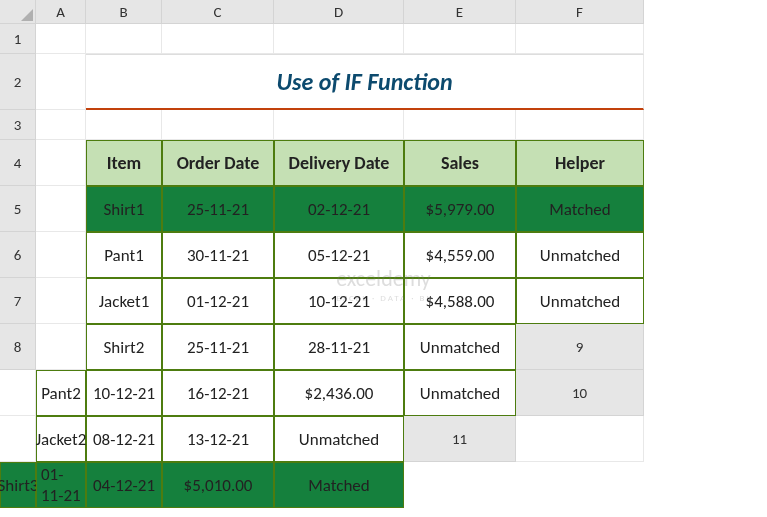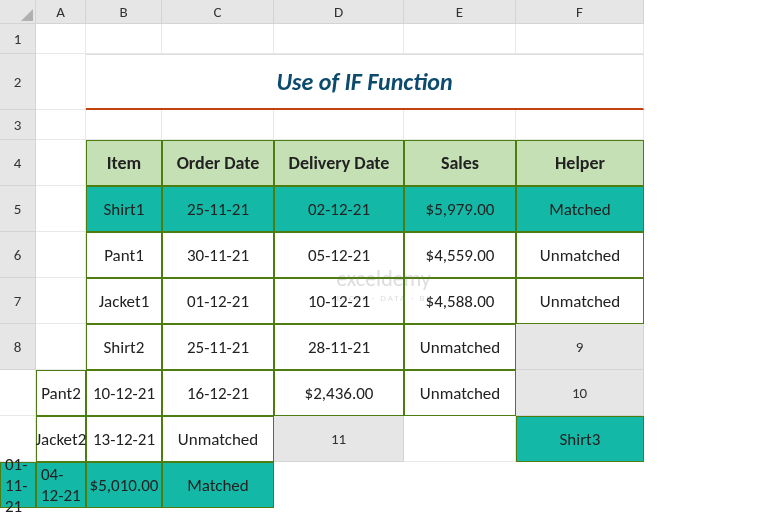--- a/index.html
+++ b/index.html
@@ -74,21 +74,21 @@
     .tbl {
       border: 1px solid #4d7c0f;
       font-size: 17px;
     }
     .th {
       background: #c5e0b4;
       font-weight: bold;
       font-size: 18px;
     }
     .hl {
-      background: #14b8a6;
+      background: #15803d;
     }
     .watermark {
       position: absolute;
       left: 50%; top: 55%;
       transform: translate(-50%, -50%);
       text-align: left;
       color: rgba(120,120,120,0.25);
       pointer-events: none;
       font-size: 22px;
     }
@@ -170,20 +170,21 @@
   <div class="cell"></div>
   <div class="cell tbl">Pant2</div>
   <div class="cell tbl">10-12-21</div>
   <div class="cell tbl">16-12-21</div>
   <div class="cell tbl">$2,436.00</div>
   <div class="cell tbl">Unmatched</div>
 
   <div class="row-header">10</div>
   <div class="cell"></div>
   <div class="cell tbl">Jacket2</div>
+  <div class="cell tbl">08-12-21</div>
   <div class="cell tbl">13-12-21</div>
   <div class="cell tbl">Unmatched</div>
 
   <div class="row-header">11</div>
   <div class="cell"></div>
   <div class="cell tbl hl">Shirt3</div>
   <div class="cell tbl hl">01-11-21</div>
   <div class="cell tbl hl">04-12-21</div>
   <div class="cell tbl hl">$5,010.00</div>
   <div class="cell tbl hl">Matched</div>

